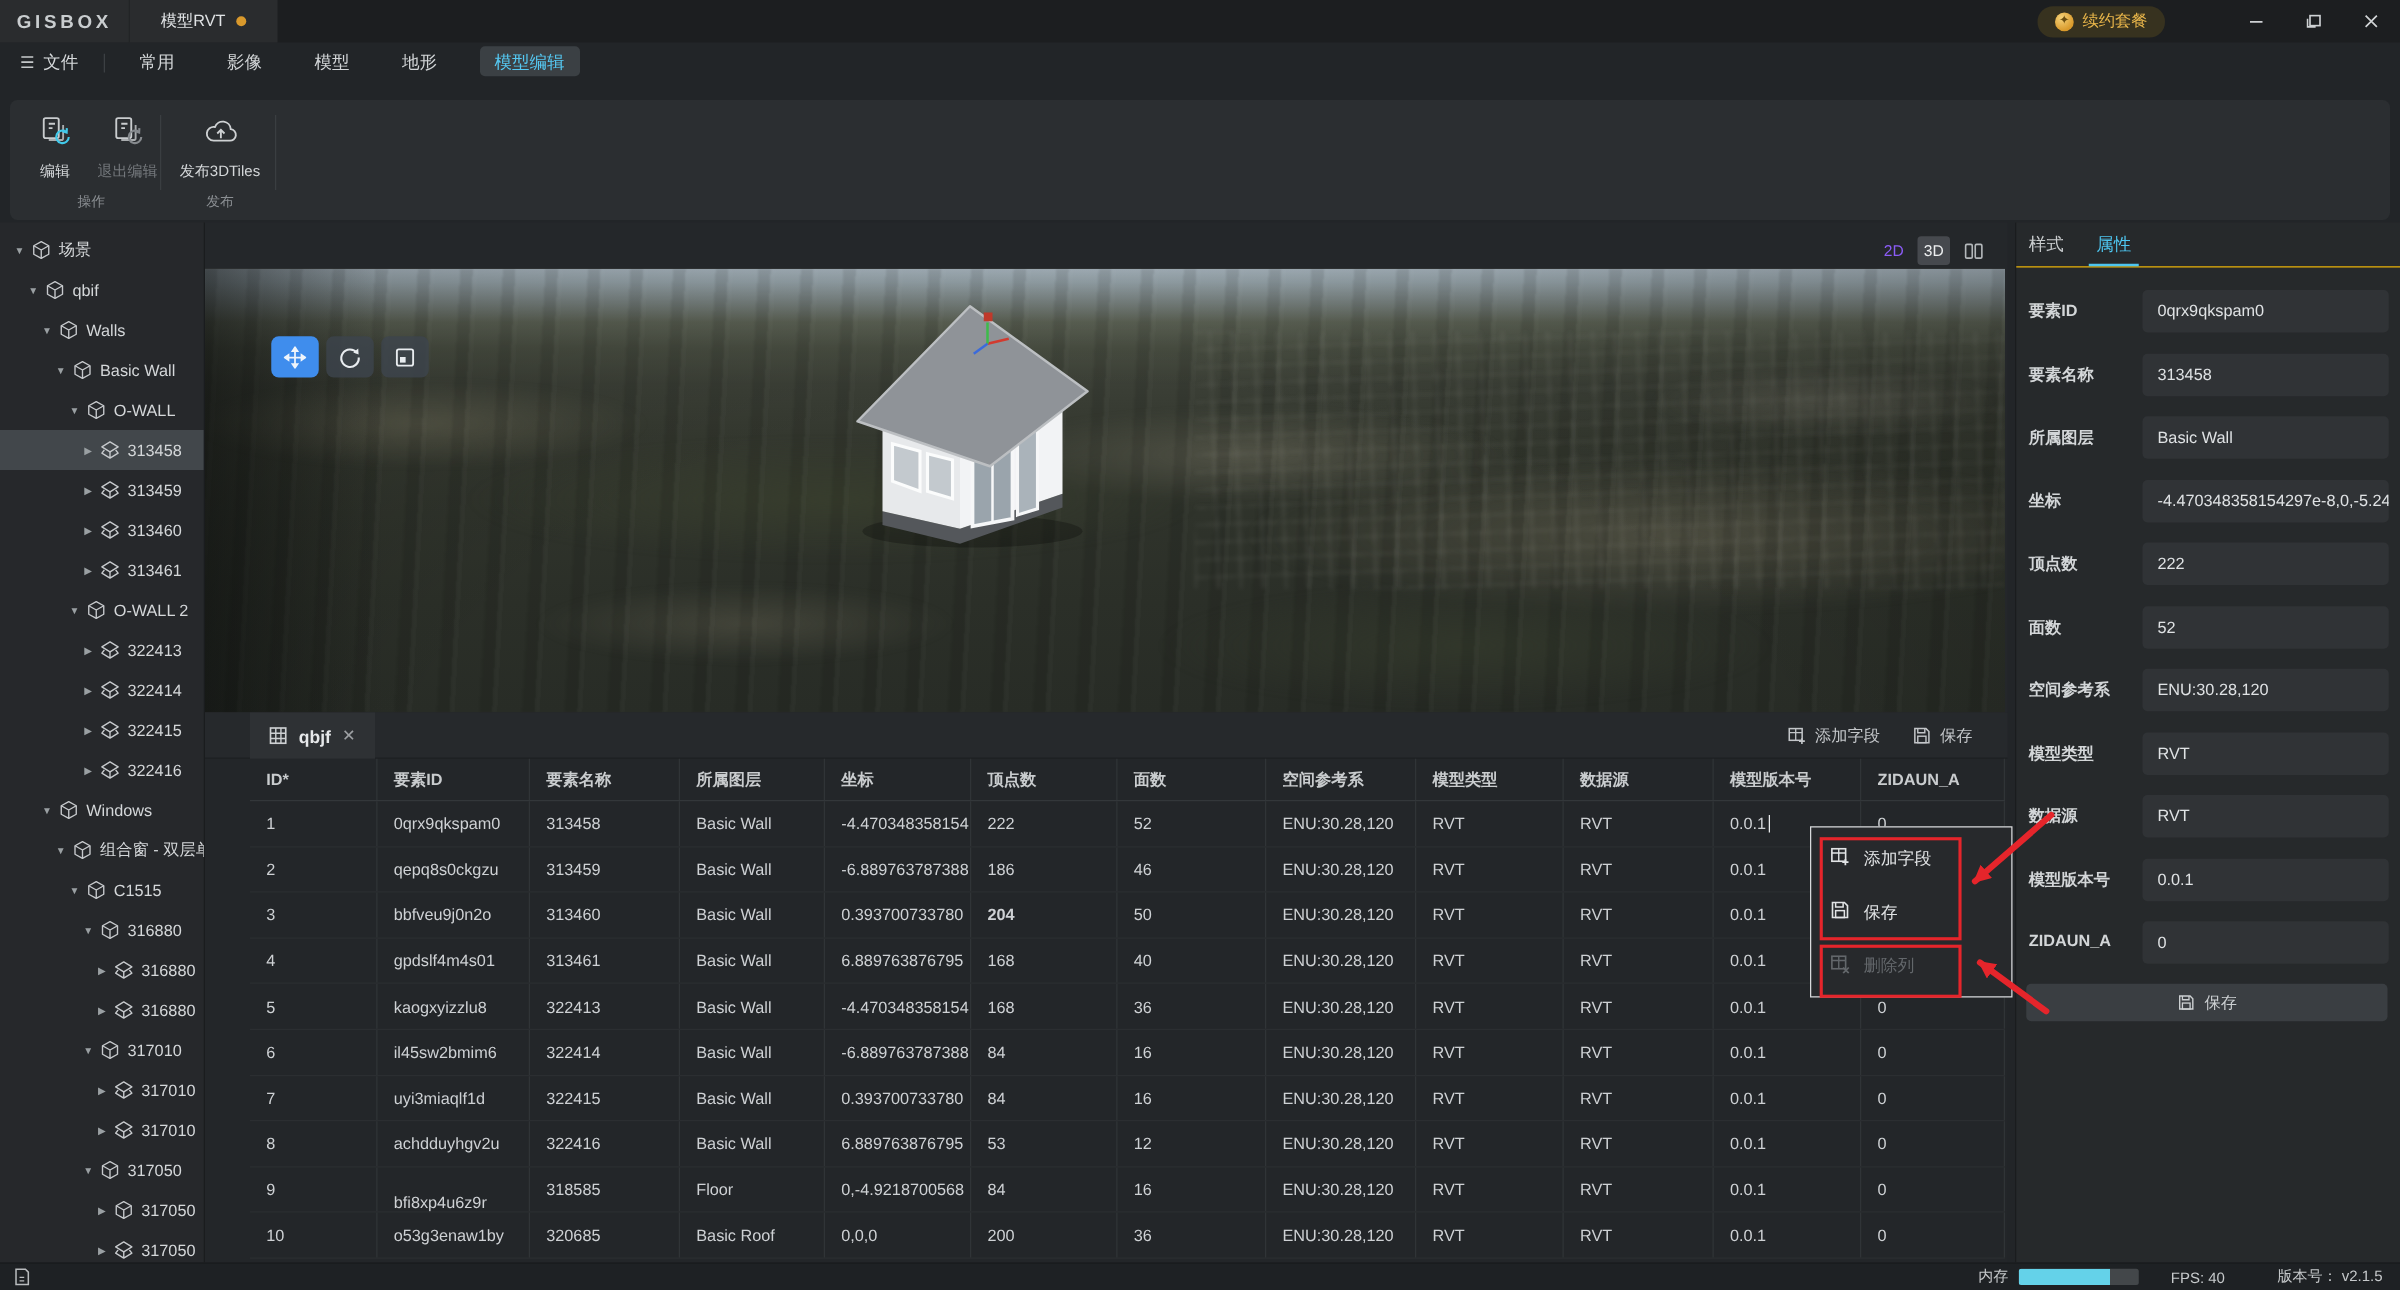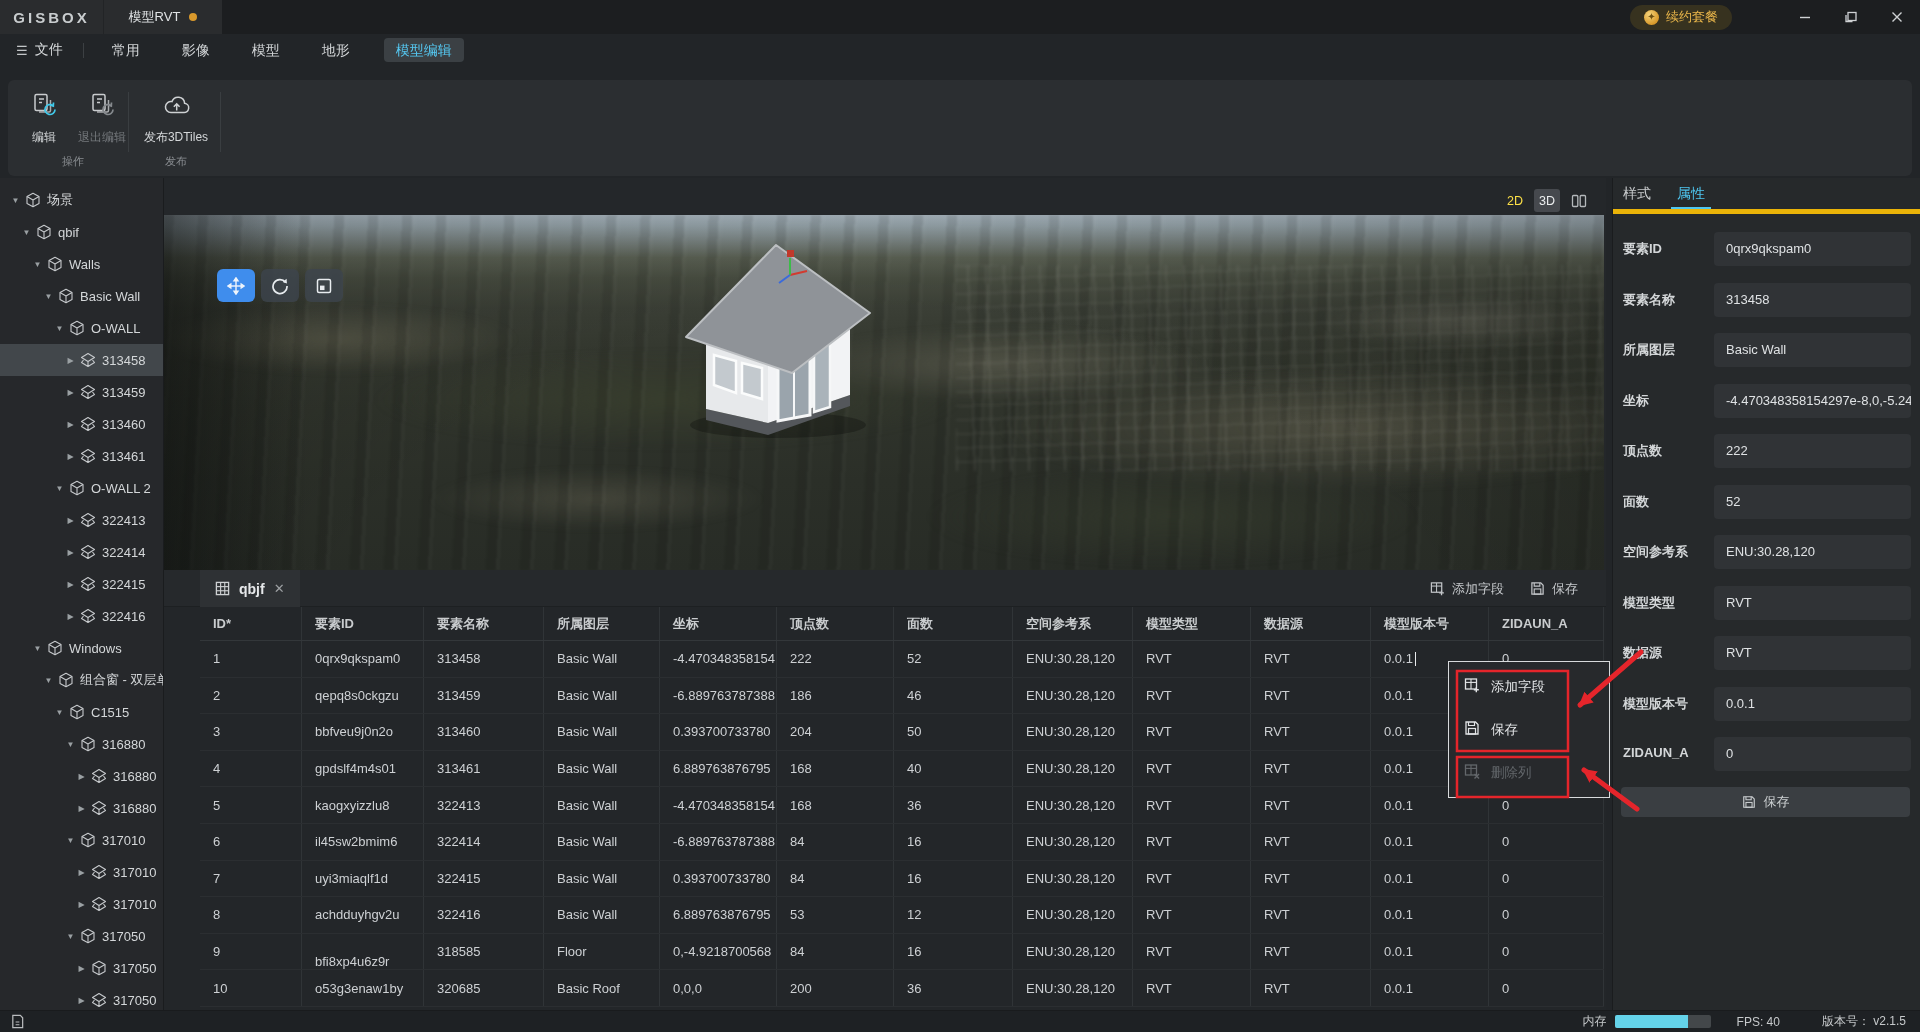--- a/index.html
+++ b/index.html
@@ -44,21 +44,21 @@
   .tree-row { height:32px; display:flex; align-items:center; font-size:13px; color:#d4d7d9; white-space:nowrap; cursor:pointer; }
   .tree-row.selected { background:#42474b; }
   .tarrow { width:11px; font-size:8px; color:#9aa0a3; flex:none; text-align:center; margin-right:4px; }
   .ticon { width:16px; height:16px; flex:none; margin-right:6px; }
   .ticon svg { width:16px; height:16px; display:block; }
 
   
   .viewport { position:absolute; left:164px; top:178px; width:1442px; height:392px; background:#24272a; }
   .view-switch { position:absolute; top:11px; right:14px; display:flex; align-items:center; gap:6px; z-index:5; }
   .vs-btn { height:23px; min-width:24px; padding:0 5px; display:flex; align-items:center; justify-content:center;
-            color:#fde047; font-size:12.5px; border-radius:3px; cursor:pointer; }
+            color:#8b5cf6; font-size:12.5px; border-radius:3px; cursor:pointer; }
   .vs-btn.active { background:#46494e; color:#eceeef; }
   .map { position:absolute; left:0; top:37px; right:2px; bottom:0; overflow:hidden; background:#2c2f2a; }
   .map > div { position:absolute; }
   .map-base { inset:0; background:linear-gradient(180deg,#a9b6bf 0%,#96a4aa 3%,#7b8584 7%,#5a6053 12%,#474c40 18%,#3b3f36 26%,#34382f 38%,#2f332b 55%,#2b2f28 75%,#282c26 100%); }
   .map-patches { inset:0; filter:blur(3px); background:
       radial-gradient(ellipse 260px 50px at 12% 35%, rgba(140,135,110,.35), transparent 70%),
       radial-gradient(ellipse 420px 70px at 35% 52%, rgba(58,64,46,.75), transparent 70%),
       radial-gradient(ellipse 300px 55px at 58% 42%, rgba(150,145,125,.30), transparent 70%),
       radial-gradient(ellipse 500px 90px at 82% 60%, rgba(135,128,105,.35), transparent 70%),
       radial-gradient(ellipse 350px 70px at 70% 85%, rgba(52,58,44,.75), transparent 70%),
@@ -98,21 +98,21 @@
 
   
   .context-menu { position:absolute; left:1448px; top:661px; width:162px; background:#27292c; border:1px solid #d8dadc;
                   padding:3px 0; z-index:40; }
   .cmi { height:43px; display:flex; align-items:center; gap:11px; padding:0 15px; font-size:13.5px; color:#e2e4e6; cursor:pointer; }
   .cmi svg { width:16px; height:16px; flex:none; }
   .cmi.disabled { color:#63676b; cursor:default; }
 
   
   .props { position:absolute; left:1612px; top:178px; width:308px; bottom:22px; background:#26292b; border-left:1px solid #1a1c1e; }
-  .ptabs { height:36px; display:flex; align-items:flex-end; gap:26px; padding-left:10px; border-bottom:5px solid #eab308; }
+  .ptabs { height:36px; display:flex; align-items:flex-end; gap:26px; padding-left:10px; border-bottom:1px solid #eab308; }
   .ptab { font-size:14px; color:#c9ccce; position:relative; height:100%; display:flex; align-items:center; cursor:pointer; }
   .ptab.active { color:#4ec6f0; }
   .ptab.active::after { content:""; position:absolute; left:-6px; right:-6px; bottom:0; height:2px; background:#4ec6f0; }
   .pfields { padding-top:10px; }
   .prow { height:50.5px; position:relative; }
   .plabel { position:absolute; left:10px; top:16px; font-size:13px; font-weight:bold; color:#d3d6d8; }
   .pinput { position:absolute; left:101px; top:8px; width:197px; height:34px; background:#303336; border-radius:4px;
             color:#dfe2e4; font-size:13px; line-height:34px; padding:0 12px; overflow:hidden; white-space:nowrap; }
   .psave { margin:7px 10px 0 8px; height:30px; background:#3a3e42; border-radius:4px; display:flex; align-items:center;
            justify-content:center; gap:8px; color:#ccd0d2; font-size:13px; cursor:pointer; }
@@ -671,21 +671,21 @@
           </div>
           <div class="tcell" style="width: 120px;">
             <span>313460</span>
           </div>
           <div class="tcell" style="width: 116px;">
             <span>Basic Wall</span>
           </div>
           <div class="tcell" style="width: 117px;">
             <span>0.393700733780</span>
           </div>
-          <div class="tcell" style="width: 117px;">
+          <div class="tcell" style="width: 117px; font-weight: bold;">
             <span>204</span>
           </div>
           <div class="tcell" style="width: 119px;">
             <span>50</span>
           </div>
           <div class="tcell" style="width: 120px;">
             <span>ENU:30.28,120</span>
           </div>
           <div class="tcell" style="width: 118px;">
             <span>RVT</span>

